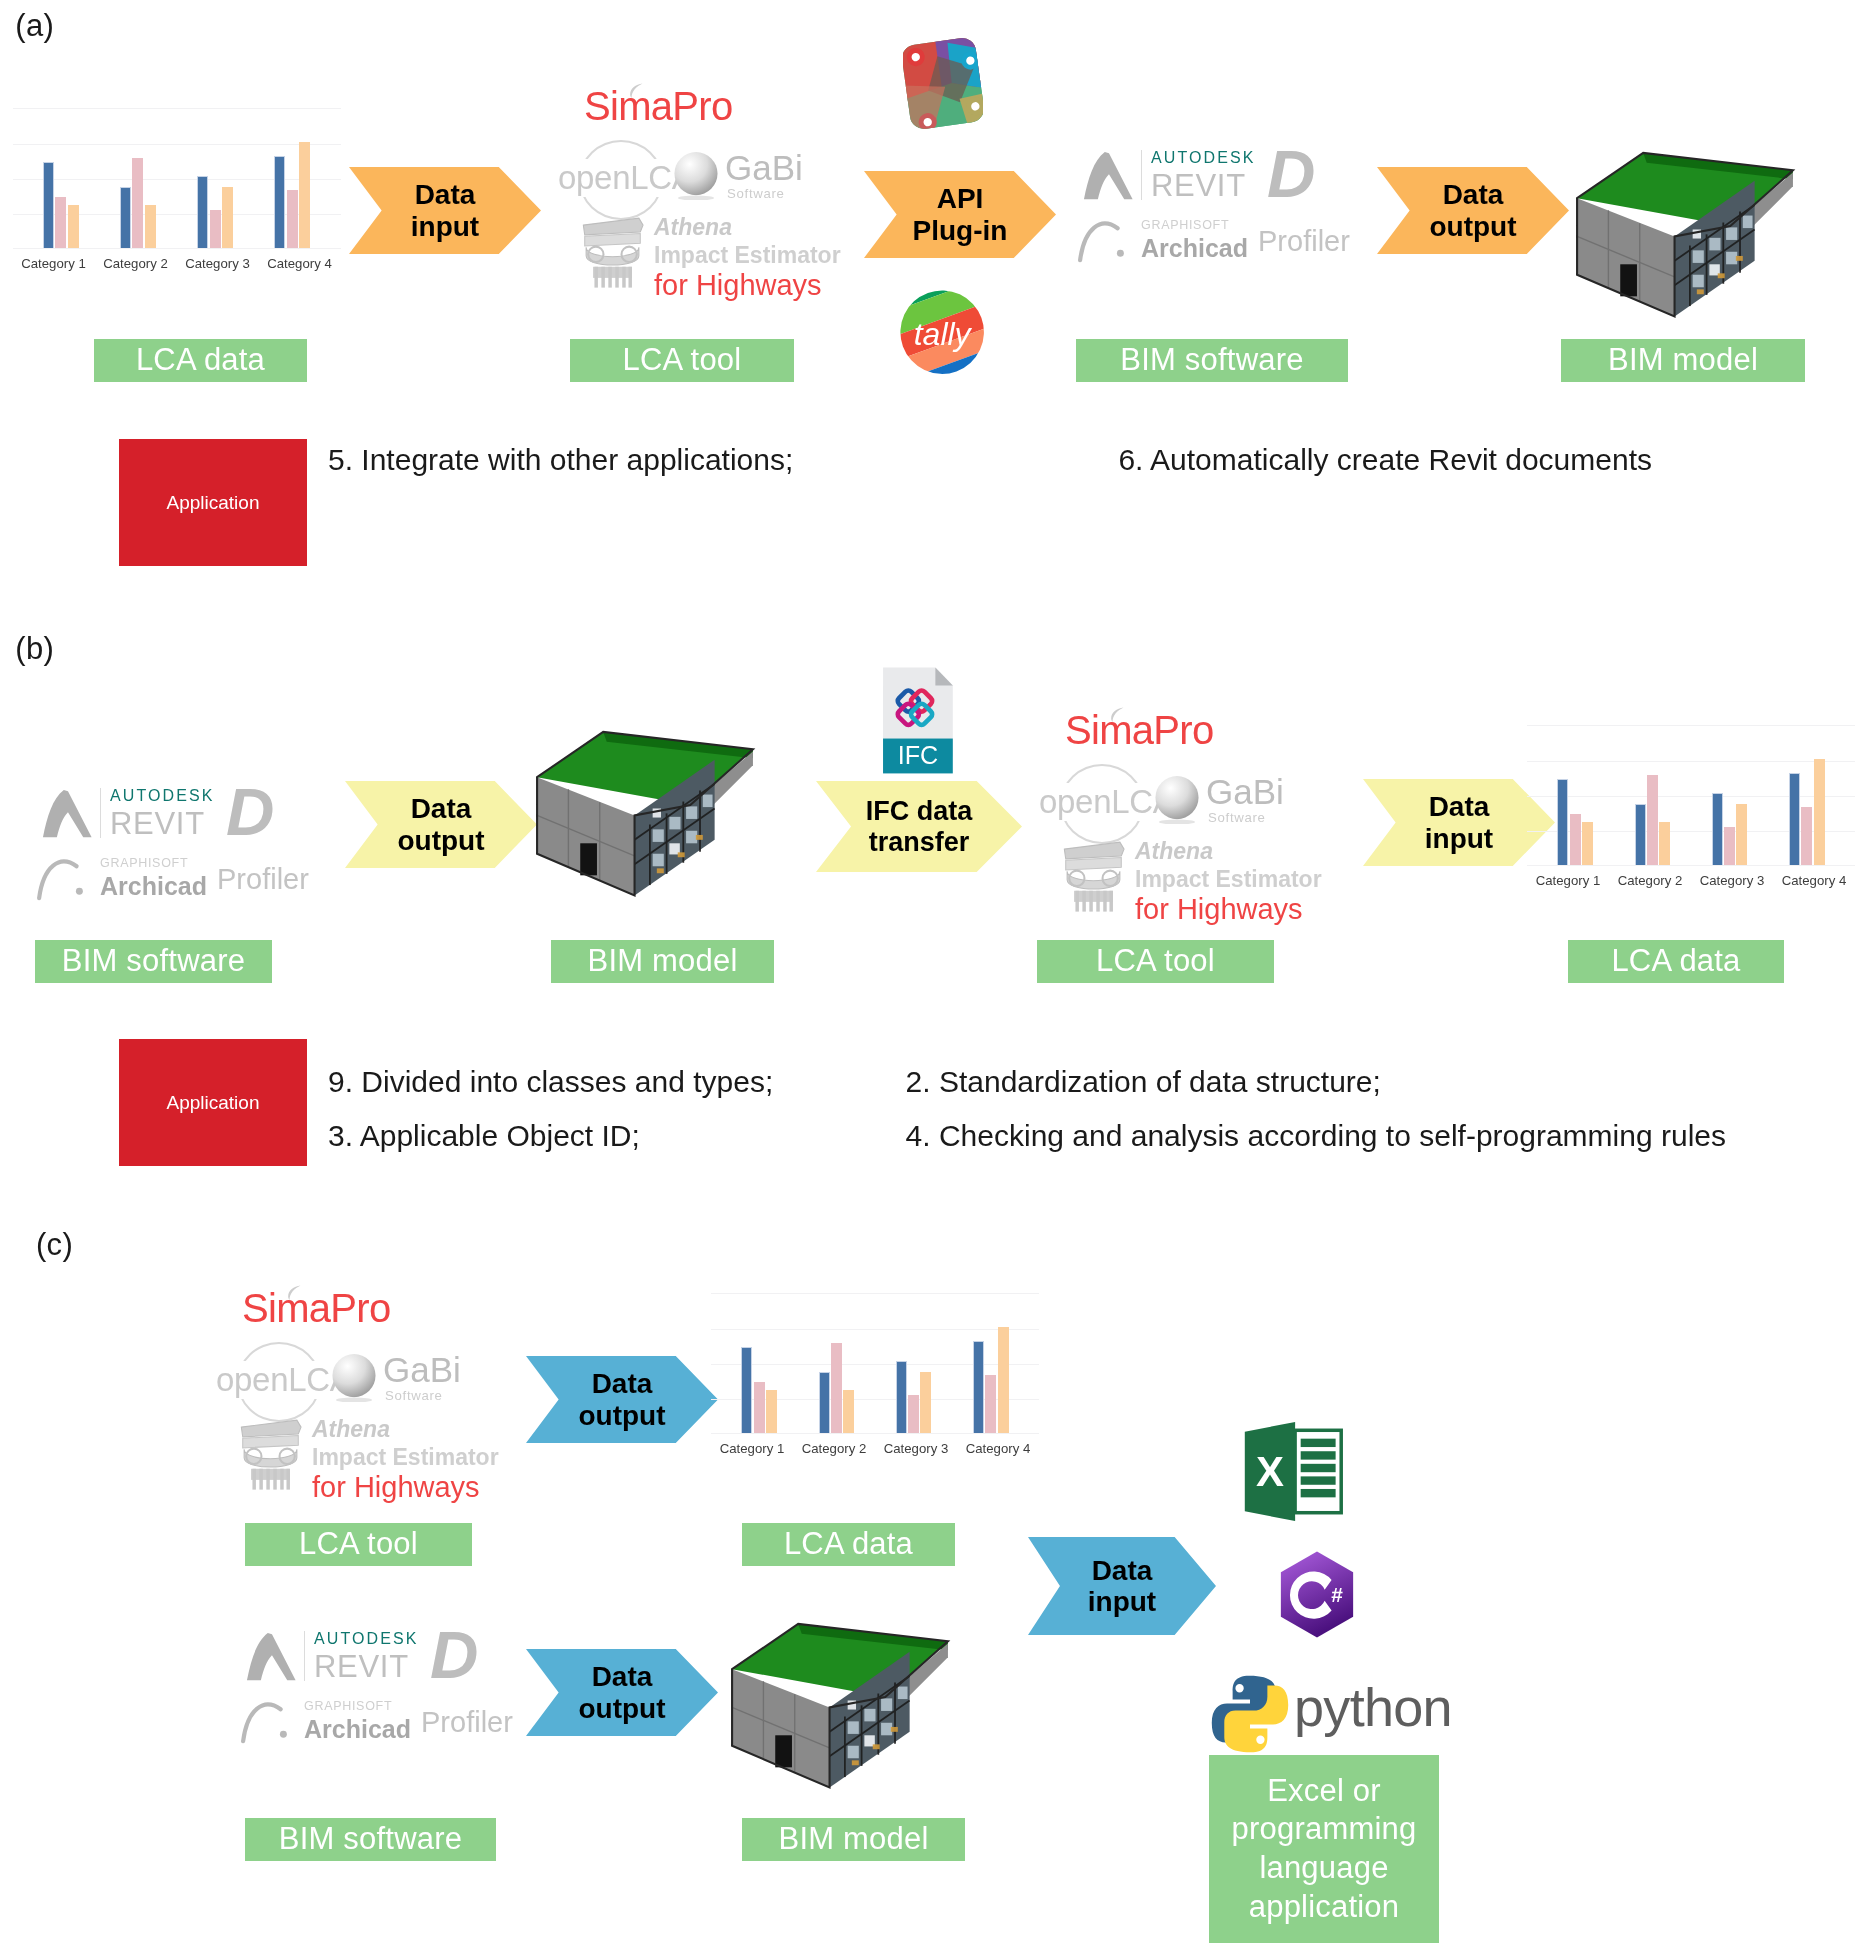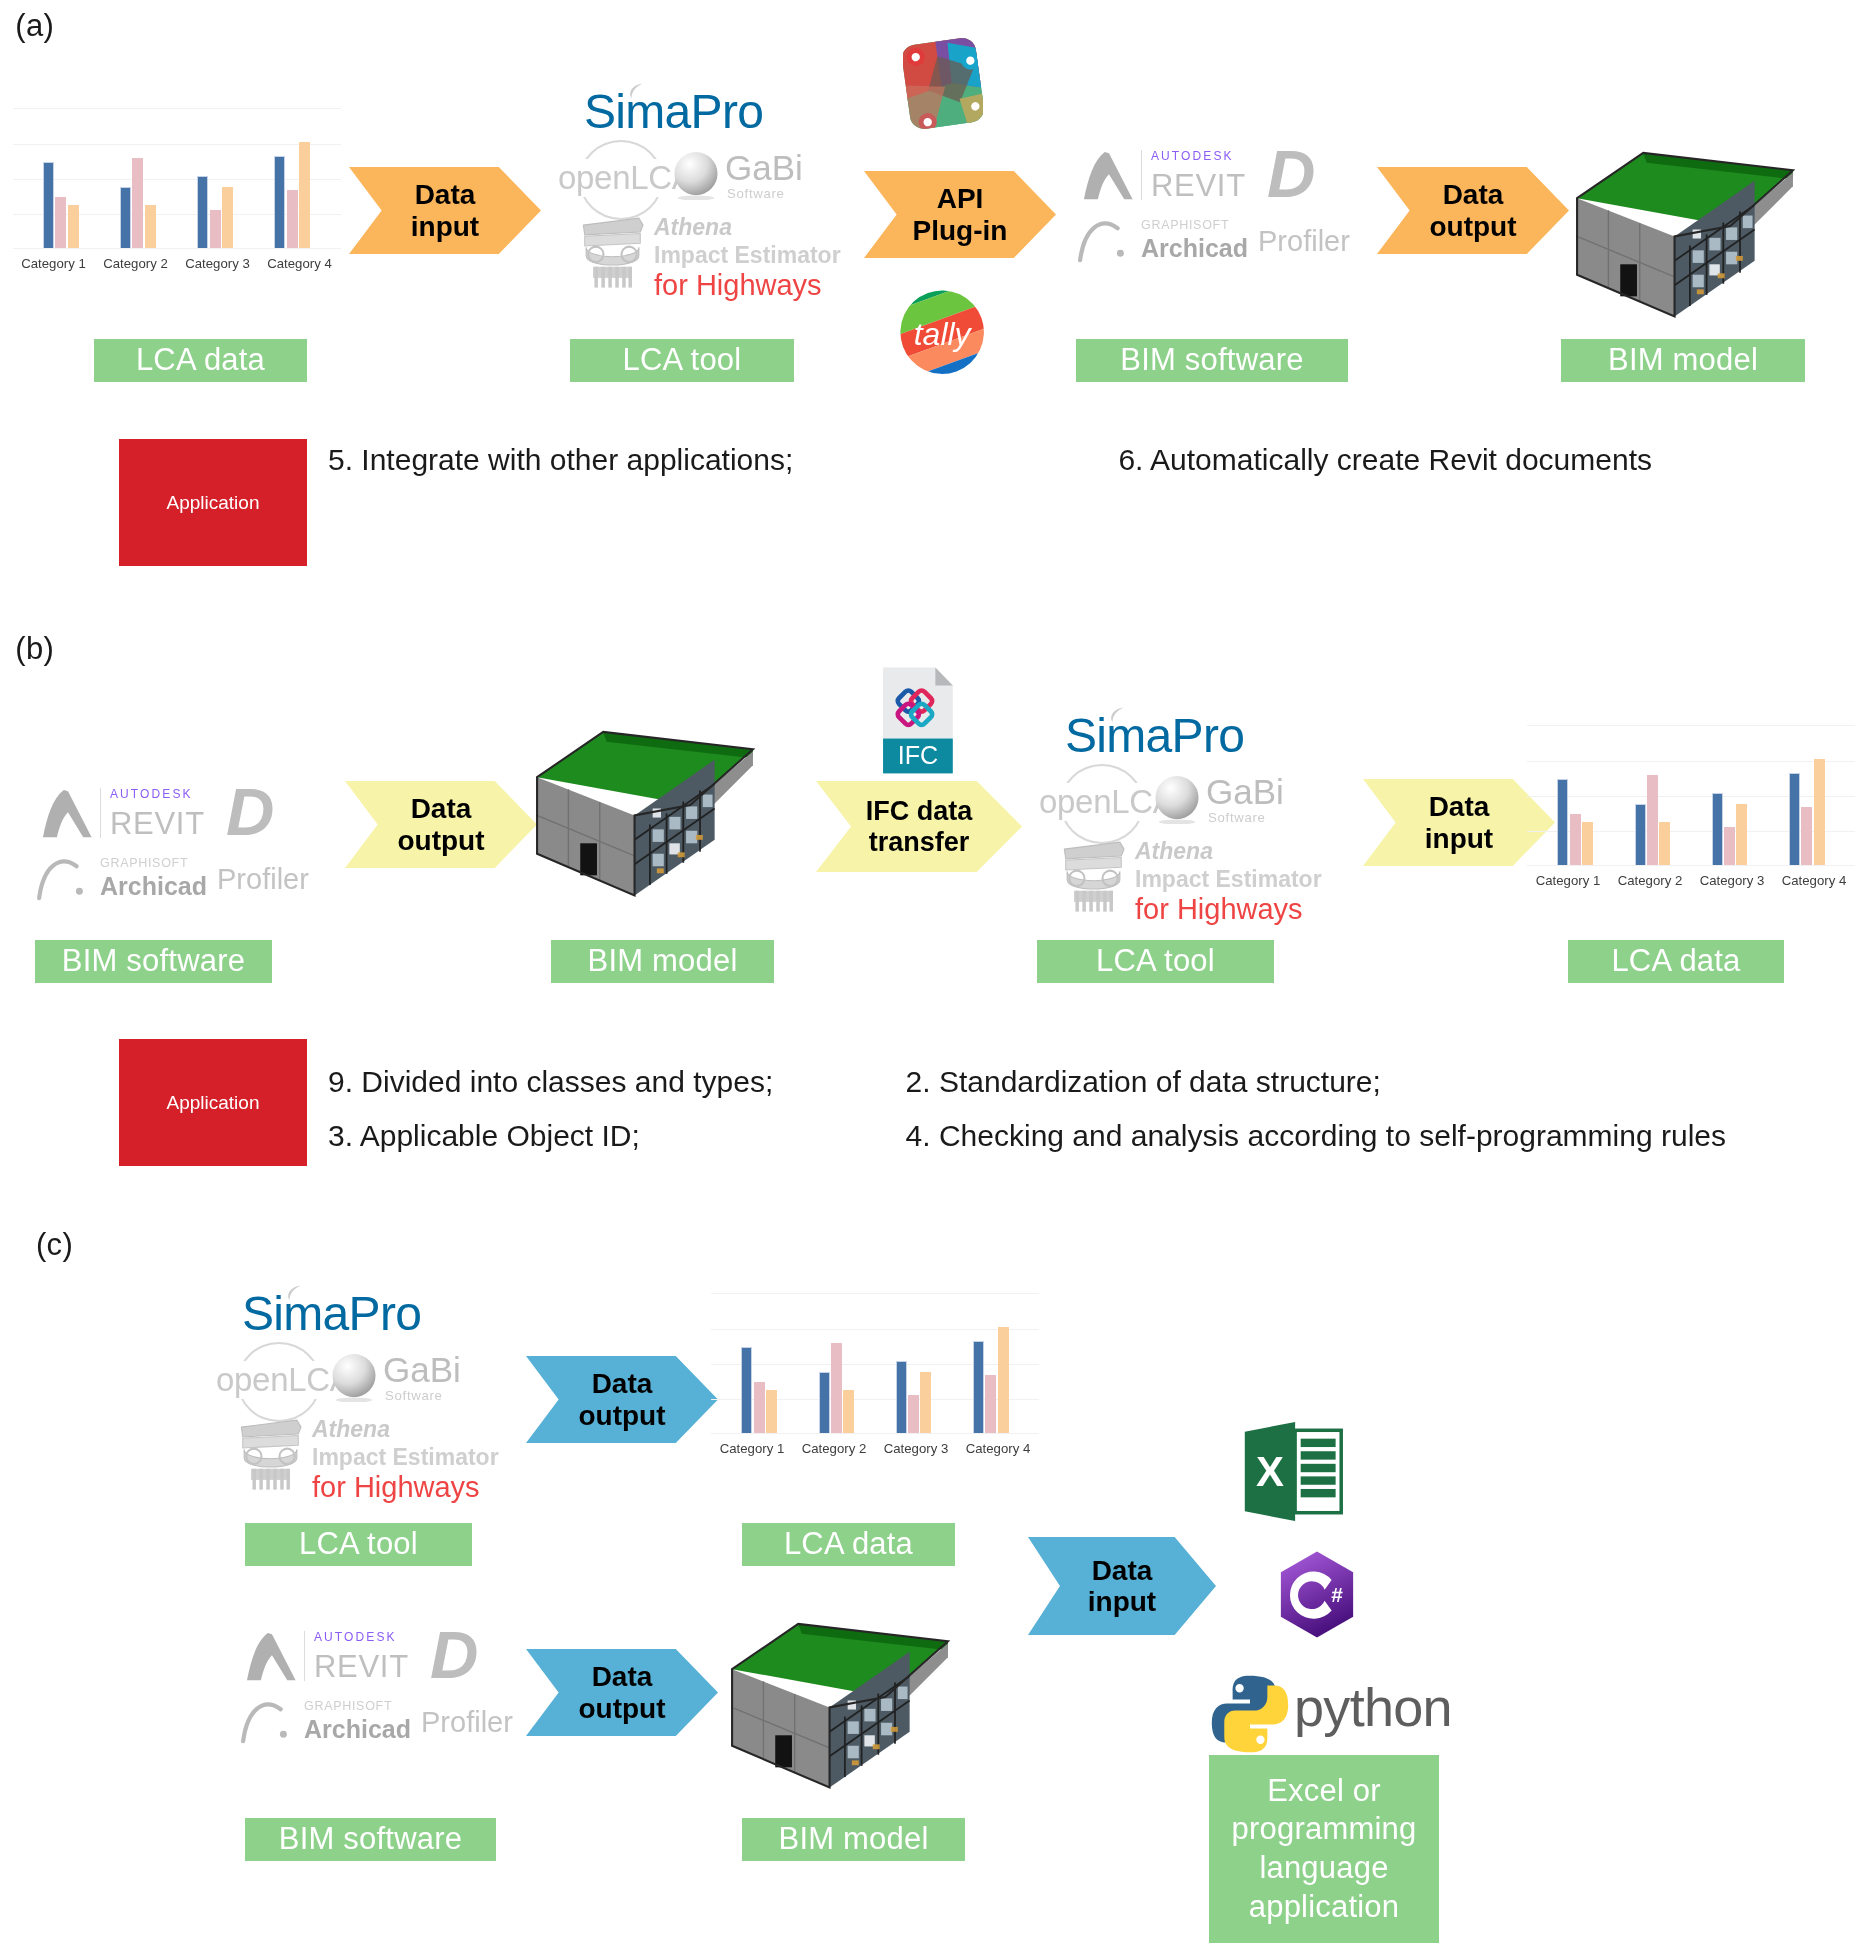--- a/index.html
+++ b/index.html
@@ -88,28 +88,28 @@
   }
   .chart .xlabels span { flex:1; text-align:center; }
 
   
   .bim { position:absolute; }
   .bim svg { display:block; width:100%; height:100%; }
 
   
   .logos { position:absolute; }
   .logo-txt { position:absolute; color:#c3c3c3; white-space:nowrap; }
-  .simapro { font-size:48px; letter-spacing:-0.7px; color:#0369a1; }
+  .simapro { font-size:40px; letter-spacing:-0.7px; color:#ef4444; }
   .openlca { font-size:33px; color:#c9c9c9; letter-spacing:-0.3px;}
   .gabi   { font-size:35px; color:#bdbdbd; }
   .gabi-sub { font-size:13.2px; color:#cdcdcd; letter-spacing:0.7px; }
   .athena-b { font-size:23px; font-weight:bold; color:#c9c9c9;font-style:italic; }
   .athena-m { font-size:23px; font-weight:bold; color:#cfcfcf; }
   .athena-s { font-size:29px; color:#ef4444; }
-  .revit-sm { font-size:12px; color:#8b5cf6; letter-spacing:2.1px;}
+  .revit-sm { font-size:16px; color:#0f766e; letter-spacing:2.1px;}
   .revit-lg { font-size:31px; color:#bfbfbf; letter-spacing:0.7px;}
   .gsoft-sm { font-size:12.5px; color:#cfcfcf; letter-spacing:0.7px;}
   .archicad { font-size:25px; color:#a8a8a8; font-weight:bold;}
   .profiler { font-size:29px; color:#c3c3c3; }
   .dprof-d  { font-size:67px; color:#bdbdbd; font-weight:bold; font-style:italic;}
 
   .leafdot { position:absolute; }
   .openlca-ring {
     position:absolute; border:2.1px solid #d8d8d8; border-radius:50%;
   }

